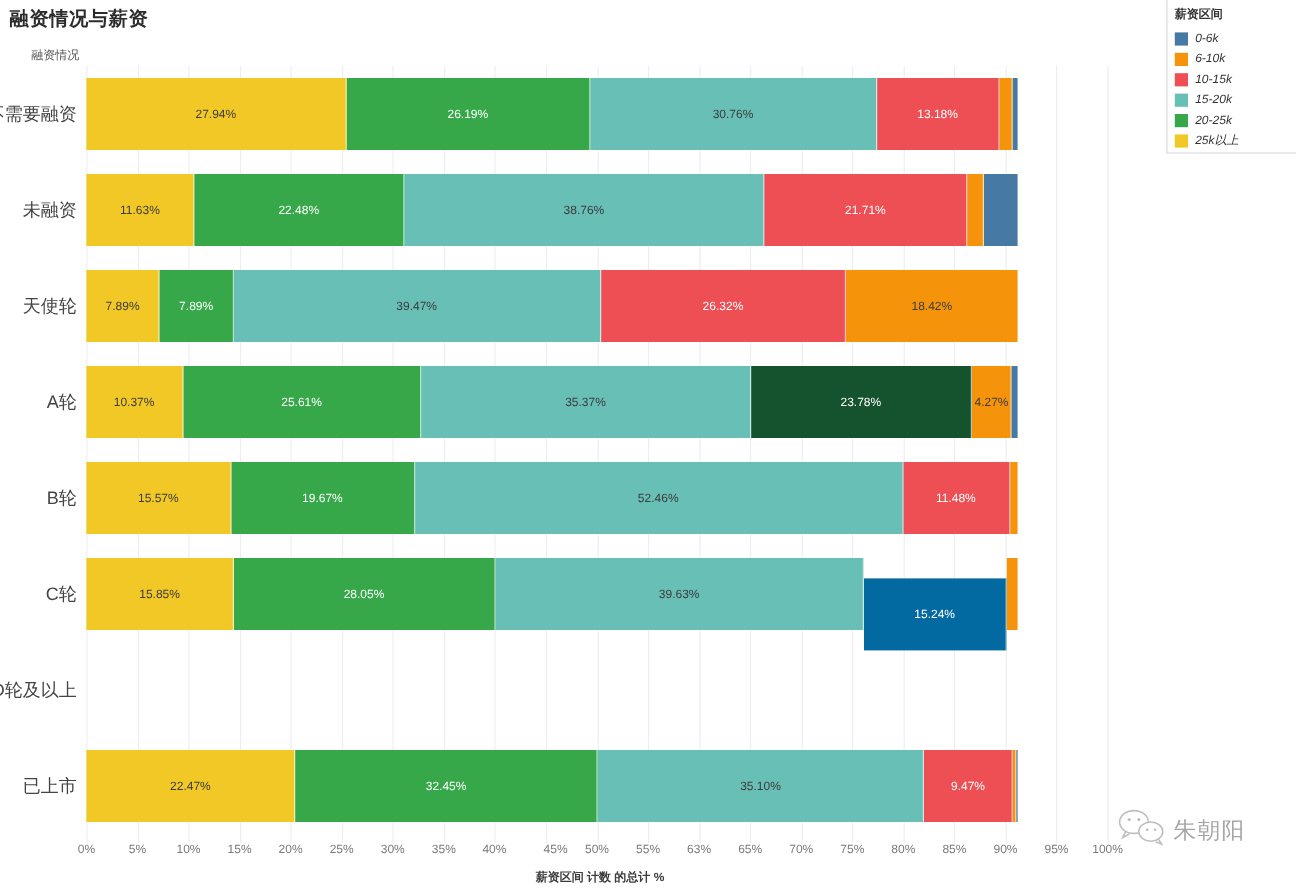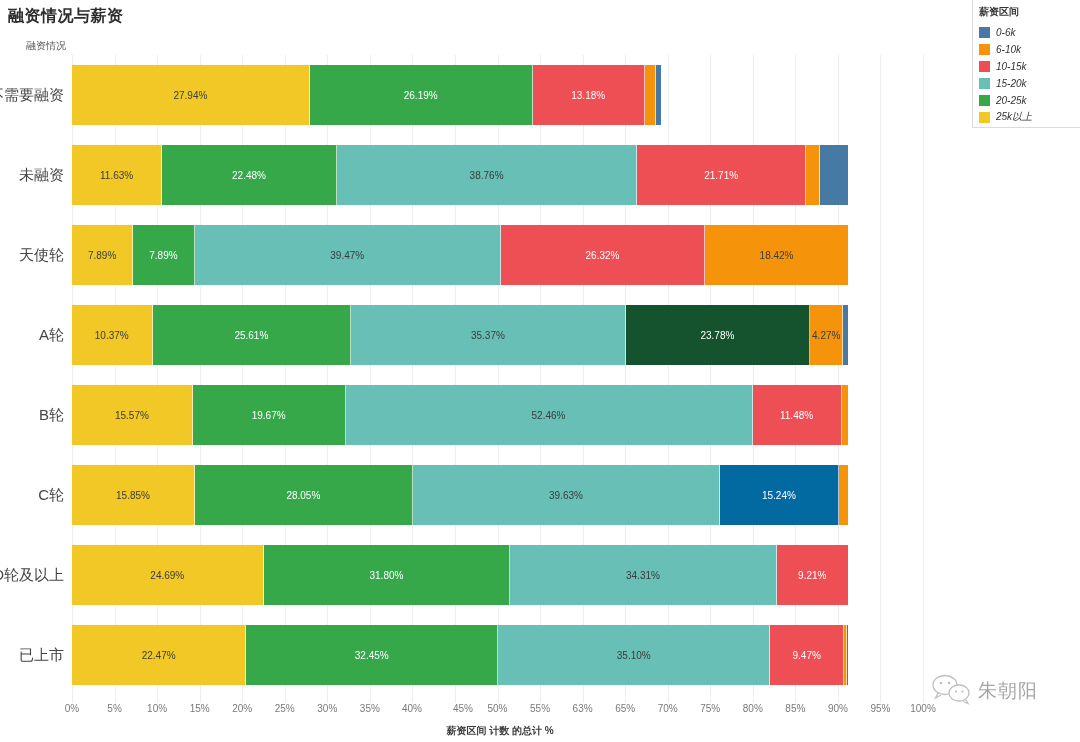--- a/index.html
+++ b/index.html
@@ -82,21 +82,21 @@
     color: #444444;
     white-space: nowrap;
   }
   .bar-track {
     position: absolute;
     left: 72px;
     top: 10px;
     width: 776px;
     height: 60px;
     display: flex;
-    align-items: flex-end;
+    align-items: center;
   }
   .seg {
     position: relative;
     height: 100%;
     display: flex;
     align-items: center;
     justify-content: center;
     box-sizing: border-box;
     border-right: 1px solid rgba(255,255,255,0.65);
     overflow: hidden;
@@ -226,20 +226,23 @@
   <div id="rows-container">
       <div class="bar-row" style="top: 0px;">
         <div class="row-label">不需要融资</div>
         <div class="bar-track">
           <div class="seg" title="不需要融资 · 25k以上 · 27.94%" style="background: rgb(241, 200, 37); width: 237.769px;">
             <span class="seg-label lbl-dark">27.94%</span>
           </div>
           <div class="seg" title="不需要融资 · 20-25k · 26.19%" style="background: rgb(54, 168, 74); width: 222.877px;">
             <span class="seg-label lbl-light">26.19%</span>
           </div>
+          <div class="seg" title="不需要融资 · 15-20k · 30.76%" style="background: rgb(103, 191, 181); width: 261.768px;">
+            <span class="seg-label lbl-dark">30.76%</span>
+          </div>
           <div class="seg" title="不需要融资 · 10-15k · 13.18%" style="background: rgb(238, 79, 84); width: 112.162px;">
             <span class="seg-label lbl-light">13.18%</span>
           </div>
           <div class="seg" title="不需要融资 · 6-10k · 1.35%" style="background: rgb(245, 148, 10); width: 11.4885px;"></div>
           <div class="seg" title="不需要融资 · 0-6k · 0.58%" style="background: rgb(71, 121, 165); width: 4.9358px;"></div>
         </div>
       </div>
       <div class="bar-row" style="top: 80px;">
         <div class="row-label">未融资</div>
         <div class="bar-track">
@@ -331,34 +334,20 @@
             <span class="seg-label lbl-dark">39.63%</span>
           </div>
           <div class="seg" title="C轮 · 10-15k · 15.24%" style="background: #0369a1; width: 129.692px; margin-top: 34px;">
             <span class="seg-label lbl-light">15.24%</span>
           </div>
           <div class="seg" title="C轮 · 6-10k · 1.22%" style="background: rgb(245, 148, 10); width: 10.3822px;"></div>
         </div>
       </div>
       <div class="bar-row" style="top: 480px;">
         <div class="row-label">D轮及以上</div>
-        <div class="bar-track">
-          <div class="seg" title="D轮及以上 · 25k以上 · 24.69%" style="background: rgb(241, 200, 37); width: 210.112px;">
-            <span class="seg-label lbl-dark">24.69%</span>
-          </div>
-          <div class="seg" title="D轮及以上 · 20-25k · 31.80%" style="background: rgb(54, 168, 74); width: 270.618px;">
-            <span class="seg-label lbl-light">31.80%</span>
-          </div>
-          <div class="seg" title="D轮及以上 · 15-20k · 34.31%" style="background: rgb(103, 191, 181); width: 291.978px;">
-            <span class="seg-label lbl-dark">34.31%</span>
-          </div>
-          <div class="seg" title="D轮及以上 · 10-15k · 9.21%" style="background: rgb(238, 79, 84); width: 78.3771px;">
-            <span class="seg-label lbl-light">9.21%</span>
-          </div>
-        </div>
       </div>
       <div class="bar-row" style="top: 560px;">
         <div class="row-label">已上市</div>
         <div class="bar-track">
           <div class="seg" title="已上市 · 25k以上 · 22.47%" style="background: rgb(241, 200, 37); width: 191.22px;">
             <span class="seg-label lbl-dark">22.47%</span>
           </div>
           <div class="seg" title="已上市 · 20-25k · 32.45%" style="background: rgb(54, 168, 74); width: 276.149px;">
             <span class="seg-label lbl-light">32.45%</span>
           </div>

